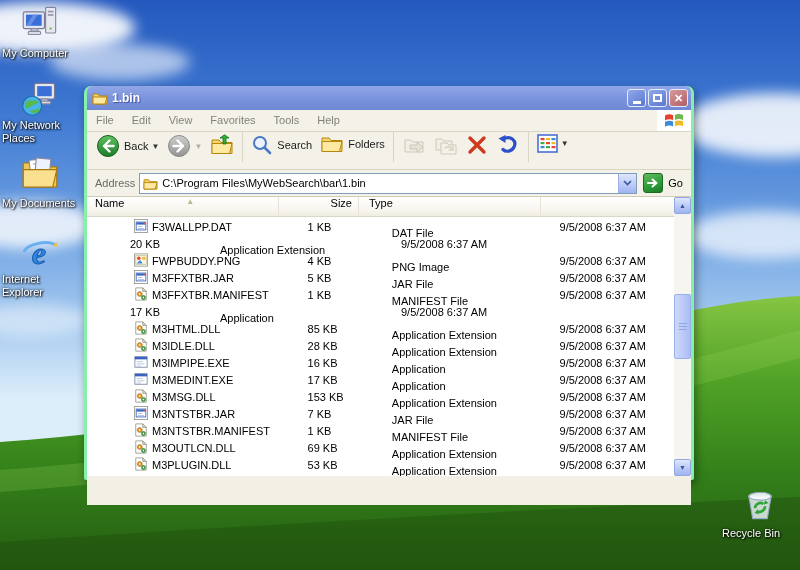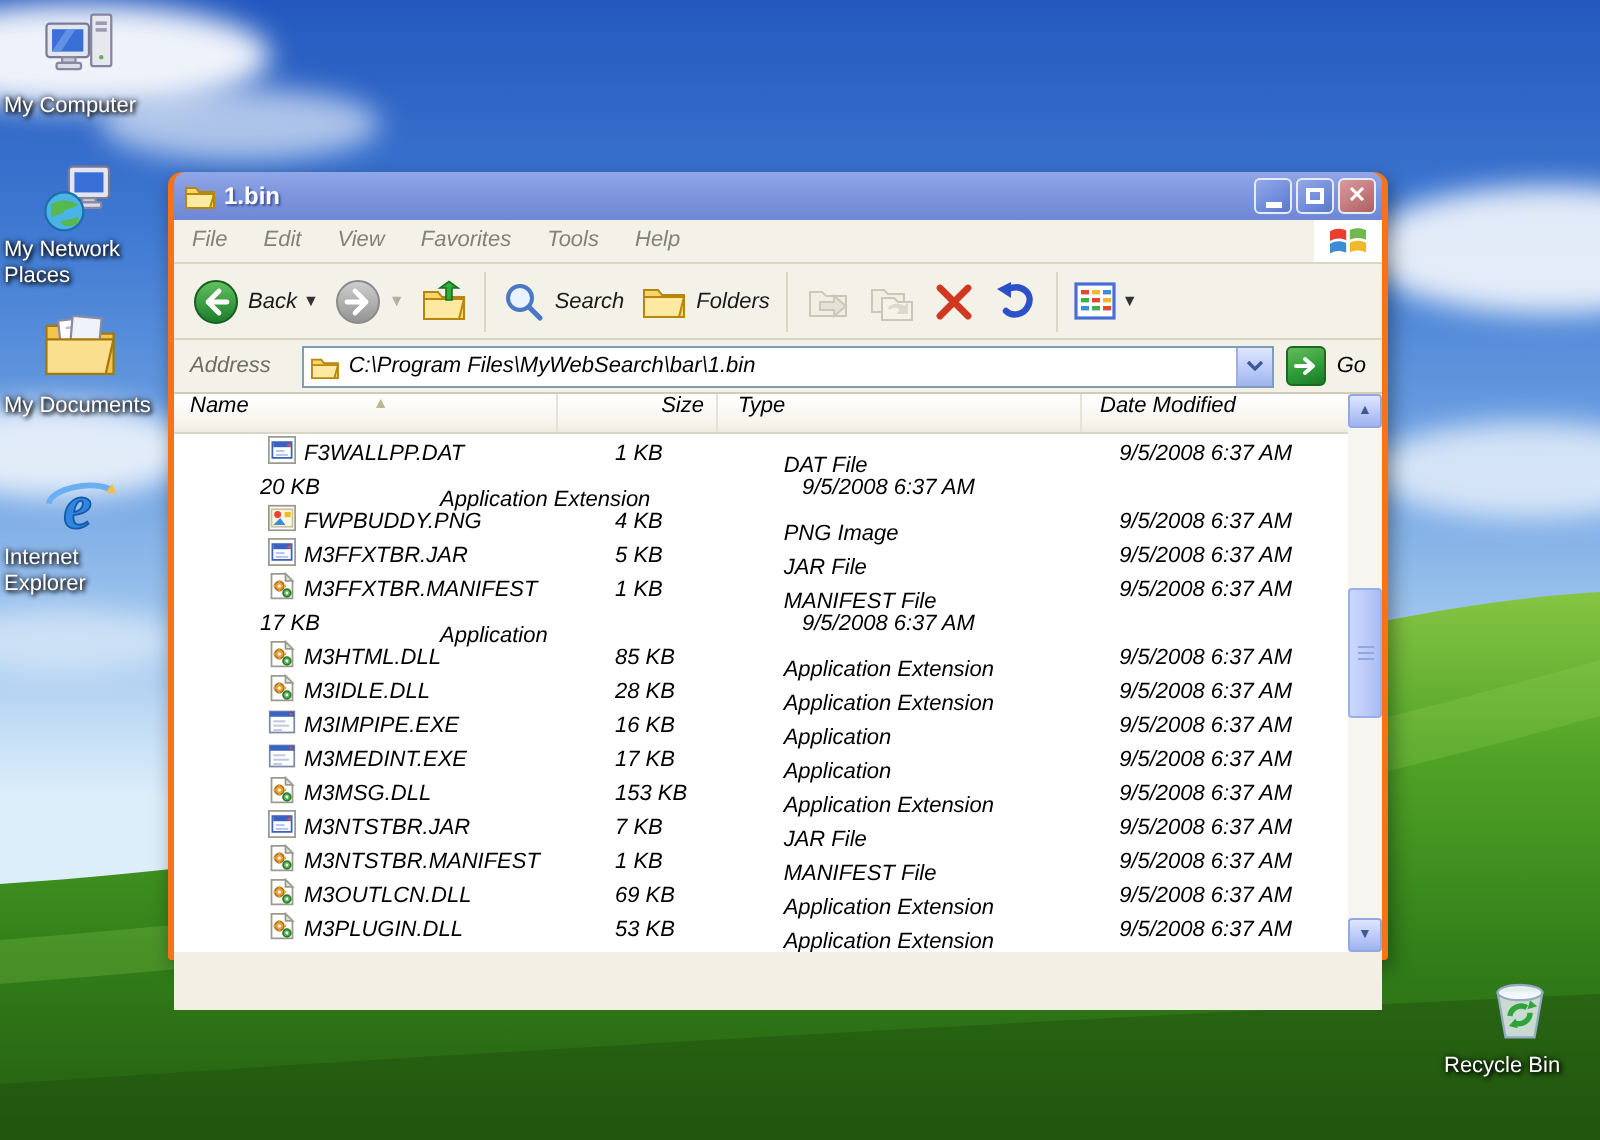--- a/index.html
+++ b/index.html
@@ -15,59 +15,59 @@
   .dicon .lbl { display:inline-block; font-size:11px; color:#fff; line-height:13px;
                 text-shadow:1px 1px 2px #000, 0 0 3px #000; padding:0 2px; }
   #di-0 { left:0px;  top:4px; }
   #di-1 { left:0px;  top:80px; }
   #di-2 { left:0px;  top:154px; }
   #di-3 { left:0px;  top:234px; }
   #di-4 { left:720px; top:484px; }
 
   
   .win { position:absolute; left:84px; top:86px; width:610px; height:394px;
-         background:#f97316; border-radius:7px 7px 2px 2px; padding:0 3px 3px 3px;
+         background:#86efac; border-radius:7px 7px 2px 2px; padding:0 3px 3px 3px;
          box-shadow:2px 4px 10px rgba(0,0,0,.4); }
   .titlebar { height:24px; display:flex; align-items:center; padding:0 3px 0 5px;
               background:linear-gradient(180deg,#91a6e7 0%,#7e96de 45%,#6f88d5 100%);
               border-radius:6px 6px 0 0; }
   .titlebar .ticon { width:16px; height:14px; margin-right:4px; }
   .titlebar .ttext { flex:1; color:#fff; font-weight:bold; font-size:12px;
                      text-shadow:1px 1px 1px #44549c; }
   .ctrls { display:flex; gap:2px; }
   .cbtn { width:19px; height:18px; border-radius:3px; border:1px solid #e6ecf8;
           display:flex; align-items:center; justify-content:center;
           font-size:11px; color:#fff; font-weight:bold; line-height:1; }
   .cbtn.min,.cbtn.max { background:linear-gradient(145deg,#93a8e8,#germ 0,#6f8bdb 60%,#5c77cc); background:linear-gradient(145deg,#93a8e8,#6f8bdb 60%,#5c77cc); }
   .cbtn.close { background:linear-gradient(145deg,#d89a9c,#c37a7d 55%,#ad5f62); }
   .minbar { width:8px; height:3px; background:#fff; margin-top:9px; }
   .maxbox { width:9px; height:8px; border:2px solid #fff; }
 
-  .wbody { background:#f2f0e4; height:395px;font-style:italic; }
+  .wbody { background:#f2f0e4; height:395px; }
 
   
   .menubar { height:22px; display:flex; align-items:center;
              background:#f4f2e8; border-bottom:1px solid #d9d6c3; }
   .mitem { font-size:11px; color:#82827a; padding:0 9px; line-height:21px; }
   .logo { margin-left:auto; width:34px; height:21px; background:#fff;
           display:flex; align-items:center; justify-content:center; }
 
   
-  .toolbar { height:38px; display:flex; align-items:center; background:#f4f2e8;
+  .toolbar { height:38px; display:flex; align-items:flex-start; background:#f4f2e8;
              border-bottom:1px solid #d9d6c3; padding-left:5px; }
   .tbtn { display:flex; align-items:center; gap:4px; padding:2px 4px; border-radius:3px; }
   .tlbl { font-size:11px; color:#1a1a1a; }
   .caret { font-size:8px; color:#333; margin-left:-1px; }
   .caret.dis { color:#b3b0a0; }
   .sep { width:1px; height:30px; background:#d9d6c3; margin:0 4px; }
 
   
   .addr { height:27px; display:flex; align-items:center; background:#f4f2e8;
           border-bottom:1px solid #cfccb8; padding:0 4px 0 8px; }
-  .alabel { font-size:11px; color:#6d6d63; margin-right:16px; }
+  .alabel { font-size:11px; color:#6d6d63; margin-right:4px; }
   .combo { flex:1; height:21px; background:#fff; border:1px solid #7f9db9;
            display:flex; align-items:center; padding-left:3px; }
   .combo .cico { width:15px; height:13px; margin-right:4px; }
   .combo .ctext { flex:1; font-size:11px; color:#000; white-space:nowrap; overflow:hidden; }
   .dropbtn { width:18px; height:19px; background:linear-gradient(180deg,#dfe7fd,#b9c8f6 60%,#9fb4ef);
              border-left:1px solid #9db0e4; display:flex; align-items:center; justify-content:center; }
   .gobtn { width:20px; height:20px; margin-left:6px; border-radius:3px; border:1px solid #1a6b22;
            background:linear-gradient(160deg,#66bb5e,#2f9e39 55%,#1d7b27);
            display:flex; align-items:center; justify-content:center; }
   .golbl { font-size:11px; color:#000; margin:0 4px 0 5px; }
@@ -340,23 +340,20 @@
           <span class="hcol h-name">
             <span>Name</span>
             <span class="sortarrow">▲</span>
           </span>
           <span class="hcol h-size">
               <span>Size</span>
             </span>
           <span class="hcol h-type">
               <span>Type</span>
             </span>
-          <span class="hcol h-date">
-              <span>Date Modified</span>
-            </span>
         </div>
         <div class="rows" id="rows">
             <div class="row">
               <span class="c-name">
                 <span><svg width="14" height="14" viewBox="0 0 16 16">
                     <rect x="0.5" y="0.5" width="15" height="15" fill="#fff" stroke="#9a9a8e"></rect>
                     <rect x="2.5" y="3.5" width="11" height="9" fill="#fff" stroke="#3a62c0"></rect>
                     <rect x="3" y="4" width="10" height="2.4" fill="#3a62c0"></rect>
                     <circle cx="11.8" cy="5.2" r="0.9" fill="#e84a33"></circle>
                     <rect x="4.5" y="8" width="5" height="1.2" fill="#b8c6ea"></rect>

